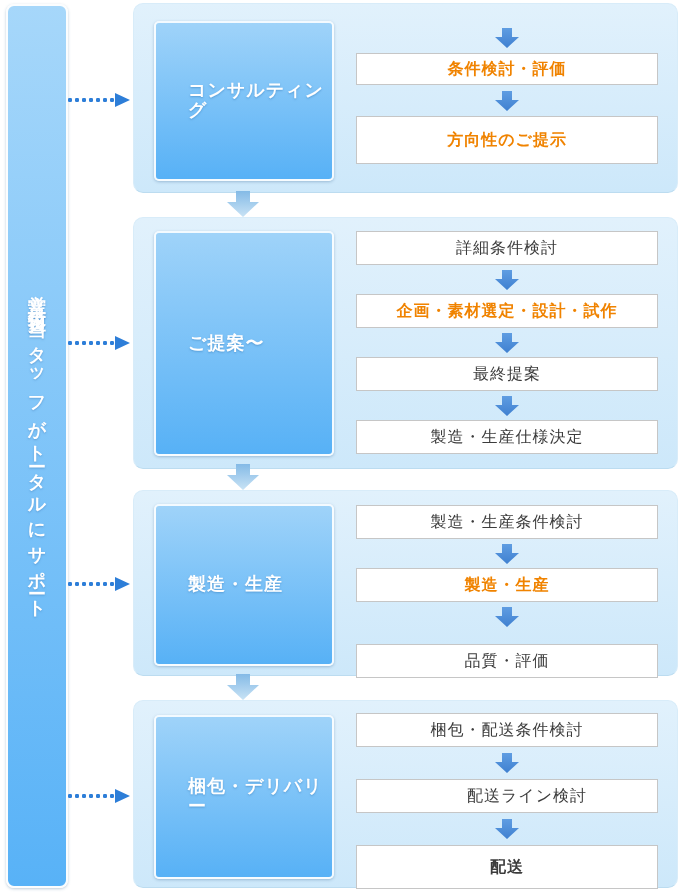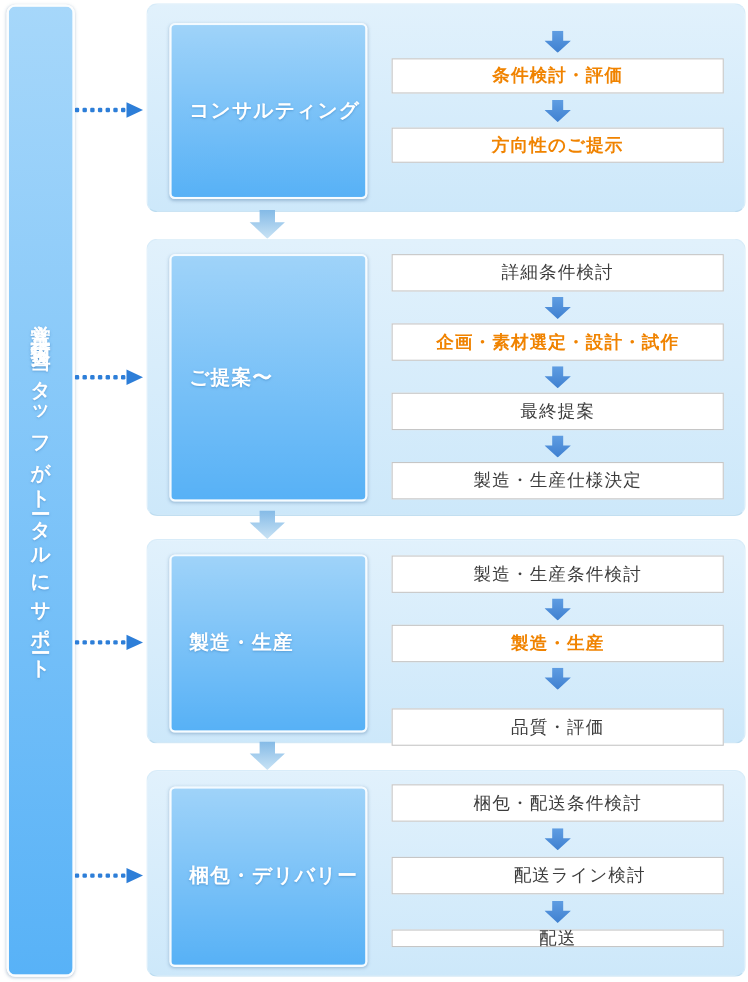--- a/index.html
+++ b/index.html
@@ -24,21 +24,21 @@
     position:absolute;left:133px;width:545px;box-sizing:border-box;border-radius:10px;
     background:linear-gradient(180deg,var(--section-bg-top),var(--section-bg-bottom));
     border:1px solid var(--section-border);border-bottom:1px solid #bcdcf0;
   }
   
   .main-box{
     position:absolute;left:20px;width:180px;box-sizing:border-box;border-radius:5px;
     background:linear-gradient(180deg,var(--box-grad-top),var(--box-grad-bottom));
     border:2px solid rgba(252,254,255,.95);
     box-shadow:0 1px 3px rgba(90,130,170,.45);
-    display:flex;flex-direction:column;justify-content:center;padding-left:16px;gap:9px;
+    display:flex;flex-direction:column;justify-content:center;padding-left:32px;gap:9px;
   }
   .main-box .title-line{
     color:#ffffff;font-weight:bold;font-size:18px;letter-spacing:1px;line-height:1.1;
     text-shadow:0 1px 2px rgba(70,140,200,.7);
   }
   
   .steps{position:absolute;left:222px;width:302px;display:flex;flex-direction:column;}
   .step{
     background:#ffffff;border:1px solid var(--step-border);box-sizing:border-box;
     display:flex;align-items:center;justify-content:center;
@@ -78,21 +78,21 @@
             <svg width="24" height="20" viewBox="0 0 24 20">
               <defs>
                 <linearGradient id="sa0_1" x1="0" y1="0" x2="0" y2="1">
                   <stop offset="0" stop-color="#5f9de2"></stop>
                   <stop offset="1" stop-color="#3f80d0"></stop>
                 </linearGradient>
               </defs>
               <path d="M7,0 L17,0 L17,9 L24,9 L12,20 L0,9 L7,9 Z" fill="url(#sa0_1)"></path>
             </svg>
           </div>
-          <div class="step highlight" style="height: 32px;">方向性のご提示</div>
+          <div class="step highlight" style="height: 48px;">方向性のご提示</div>
         </div>
       </div>
       <div class="section" style="top: 217px; height: 252px;">
         <div class="main-box" style="top: 13px; height: 225px;">
           <div class="title-line">ご提案〜</div>
         </div>
         <div class="steps" style="top: 13px;">
           <div class="step" style="height: 34px;">詳細条件検討</div>
           <div class="gap" style="height: 29px;">
             <svg width="24" height="20" viewBox="0 0 24 20">
@@ -186,21 +186,21 @@
             <svg width="24" height="20" viewBox="0 0 24 20">
               <defs>
                 <linearGradient id="sa3_1" x1="0" y1="0" x2="0" y2="1">
                   <stop offset="0" stop-color="#5f9de2"></stop>
                   <stop offset="1" stop-color="#3f80d0"></stop>
                 </linearGradient>
               </defs>
               <path d="M7,0 L17,0 L17,9 L24,9 L12,20 L0,9 L7,9 Z" fill="url(#sa3_1)"></path>
             </svg>
           </div>
-          <div class="step" style="height: 16px;">配送</div>
+          <div class="step" style="height: 44px; font-weight: bold;">配送</div>
         </div>
       </div>
     </div>
 <div class="dotted-arrow" style="left: 68px; top: 92px;"><svg width="62" height="16" viewBox="0 0 62 16">
         <rect x="0" y="6" width="4" height="4" rx="1.2" fill="#2d7ed8"></rect>
         <rect x="7" y="6" width="4" height="4" rx="1.2" fill="#2d7ed8"></rect>
         <rect x="14" y="6" width="4" height="4" rx="1.2" fill="#2d7ed8"></rect>
         <rect x="21" y="6" width="4" height="4" rx="1.2" fill="#2d7ed8"></rect>
         <rect x="28" y="6" width="4" height="4" rx="1.2" fill="#2d7ed8"></rect>
         <rect x="35" y="6" width="4" height="4" rx="1.2" fill="#2d7ed8"></rect>

